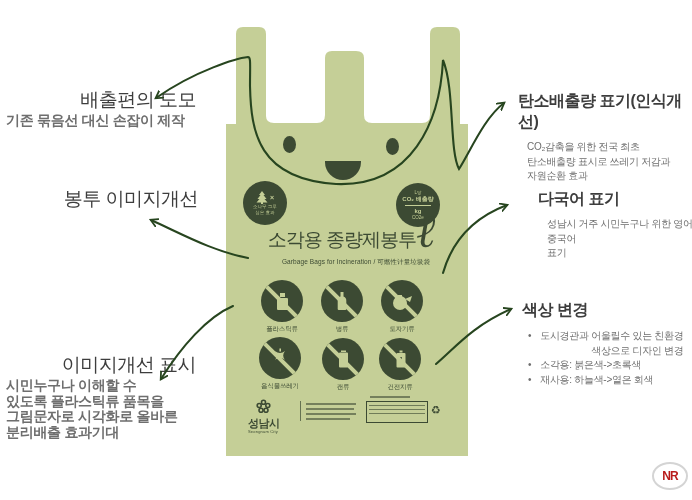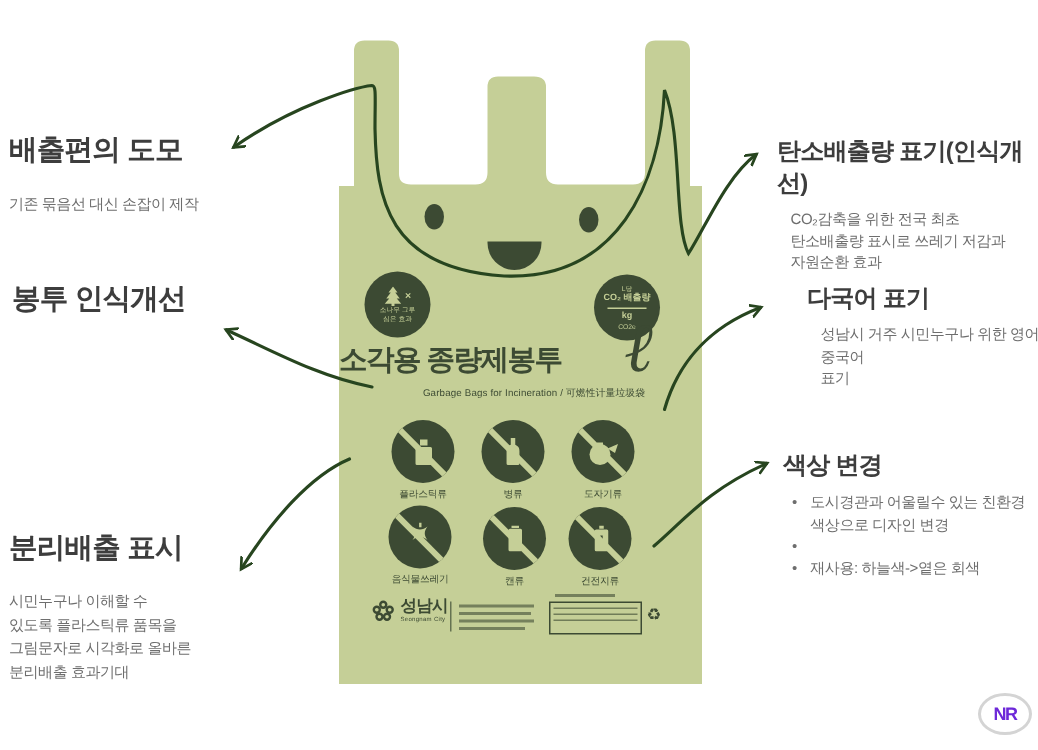--- a/index.html
+++ b/index.html
@@ -1,62 +1,62 @@
 <!DOCTYPE html>
 <html><head>
 <meta charset="utf-8">
 <style>
   html,body{margin:0;padding:0;background:#ffffff;}
   #canvas{position:relative;width:692px;height:500px;background:#ffffff;overflow:hidden;
           font-family:"Liberation Sans","DejaVu Sans",sans-serif;}
 
   
   .ann{position:absolute;}
-  .ann .t-left{font-size:19px;font-weight:bold;color:#3d3d3d;letter-spacing:-0.5px;}
+  .ann .t-left{font-size:19px;font-weight:normal;color:#3d3d3d;letter-spacing:-0.5px;text-align:right;}
   .ann .t-right{font-size:16px;font-weight:bold;color:#3d3d3d;letter-spacing:-0.5px;}
-  .ann .b{margin-top:16px;font-size:10px;line-height:15.5px;color:#6e6e6e;white-space:pre-line;letter-spacing:-0.3px;}
+  .ann .b{margin-top:0;font-size:14px;line-height:15.5px;color:#6e6e6e;white-space:pre-line;letter-spacing:-0.3px;font-weight:bold;}
   .ann .b-sm{margin-top:7px;font-size:10px;line-height:14.5px;color:#6e6e6e;white-space:pre-line;letter-spacing:-0.3px;margin-left:9px;}
   .bullets{margin-top:8px;margin-left:6px;}
   .bullet-row{display:flex;gap:9px;font-size:10px;line-height:14.5px;color:#6e6e6e;letter-spacing:-0.3px;}
   .bullet-row .dot{color:#6e6e6e;}
-  .bullet-row .bt{white-space:pre-line;}
+  .bullet-row .bt{white-space:pre-line;text-align:right;}
 
   
   #bag{position:absolute;left:226px;top:24px;width:242px;height:432px;}
   #bag-sil{position:absolute;left:0;top:0;}
   .bag-el{position:absolute;}
   .eye{width:13px;height:17px;border-radius:50%;background:#3c4a33;}
   .mouth{width:36px;height:19px;background:#3c4a33;border-radius:0 0 18px 18px;}
   .badge{width:44px;height:44px;border-radius:50%;background:#3c4a33;color:#c5cf97;
          display:flex;flex-direction:column;align-items:center;justify-content:center;text-align:center;overflow:hidden;}
   .badge .tiny{font-size:4.5px;line-height:5.5px;}
   .badge .main{font-size:6px;font-weight:bold;line-height:8px;}
   .badge .rule{width:26px;height:1px;background:#c5cf97;margin:1.5px 0;}
-  .bag-title{font-size:19px;font-weight:bold;color:#3c4a33;letter-spacing:-1px;text-align:left;}
+  .bag-title{font-size:19px;font-weight:normal;color:#3c4a33;letter-spacing:-1px;text-align:right;}
   .bag-sub{font-size:6.5px;color:#3c4a33;text-align:center;letter-spacing:0.1px;}
   .liter{font-family:"DejaVu Serif",serif;font-style:italic;font-size:46px;color:#3c4a33;line-height:46px;}
   .picto{position:absolute;width:42px;height:42px;border-radius:50%;background:#3c4a33;overflow:hidden;
          display:flex;align-items:center;justify-content:center;}
   .picto .slash{position:absolute;left:19px;top:-4px;width:4px;height:52px;background:#c5cf97;transform:rotate(-45deg);}
   .plabel{position:absolute;width:60px;text-align:center;font-size:6.5px;color:#3c4a33;letter-spacing:-0.2px;}
   .footer-line{position:absolute;height:1.5px;background:#5a6648;opacity:0.75;}
   .fbox{position:absolute;border:1px solid #3c4a33;background:transparent;}
   .fbox .fl{height:1px;background:#5a6648;opacity:0.8;margin:3px 2px 0 2px;}
   .city{font-size:11px;font-weight:bold;color:#3c4a33;letter-spacing:-0.5px;line-height:11px;}
   .city-en{font-size:4px;color:#3c4a33;letter-spacing:0.2px;}
   .recycle{font-size:11px;color:#3c4a33;line-height:11px;}
 
   
   #arrows{position:absolute;left:0;top:0;pointer-events:none;}
 
   
   #watermark{position:absolute;right:4px;bottom:10px;display:flex;align-items:center;gap:10px;}
   .wm-oval{width:32px;height:24px;border:2.5px solid #d4d4d4;border-radius:50%;
            display:flex;align-items:center;justify-content:center;
-           font-size:12px;font-weight:bold;color:#6d28d9;letter-spacing:-1px;}
+           font-size:12px;font-weight:bold;color:#b91c1c;letter-spacing:-1px;}
   .wm-text{font-size:37px;font-weight:bold;color:#d8d8d8;letter-spacing:2px;}
 </style>
 </head>
 <body>
 
 <div id="canvas">
 
   <div id="bag">
     <svg id="bag-sil" width="242" height="432" viewBox="0 0 242 432">
       <path fill="#c5cf97" d="M 0,432 L 0,100 L 10,100 L 10,10 Q 10,3 17,3 L 33,3 Q 40,3 40,10 L 40,92 Q 40,99 48,99
@@ -130,21 +130,21 @@
       <svg width="24" height="24" viewBox="0 0 24 24">
         <path fill="#c5cf97" d="M9.5 6 h7 a1 1 0 0 1 1 1 v12.5 a1 1 0 0 1 -1 1 h-7 a1 1 0 0 1 -1 -1 v-12.5 a1 1 0 0 1 1 -1 z M11.5 3.5 h3 v2 h-3 z"></path>
         <rect x="12.2" y="10" width="1.6" height="5" fill="#3c4a33"></rect>
       </svg>
       <div class="slash"></div>
     </div>
     <div class="plabel" style="left:24px;top:358px;">음식물쓰레기</div>
     <div class="plabel" style="left:87px;top:359px;">캔류</div>
     <div class="plabel" style="left:144px;top:359px;">건전지류</div>
 
-    <div class="bag-el" style="left:22px;top:375px;display:flex;align-items:center;gap:4px;">
+    <div class="bag-el" style="left:22px;top:375px;display:flex;align-items:center;gap:4px;flex-direction:column;">
       <svg width="15" height="15" viewBox="0 0 15 15">
         <g fill="none" stroke="#3c4a33" stroke-width="1.6">
           <circle cx="7.5" cy="3.2" r="2"></circle>
             <circle cx="3.2" cy="6.5" r="2"></circle>
             <circle cx="11.8" cy="6.5" r="2"></circle>
           <circle cx="5" cy="11.2" r="2"></circle>
             <circle cx="10" cy="11.2" r="2"></circle>
         </g>
       </svg>
       <div>
@@ -164,24 +164,24 @@
       <div class="fl"></div>
     </div>
     <div class="bag-el recycle" style="left:205px;top:381px;">♻</div>
   </div>
 
   <div class="ann" style="left:6px;top:87px;width:190px;">
     <div class="t-left">배출편의 도모</div>
     <div class="b">기존 묶음선 대신 손잡이 제작</div>
   </div>
   <div class="ann" style="left:8px;top:186px;width:190px;">
-    <div class="t-left">봉투 인식개선</div>
+    <div class="t-left">봉투 이미지개선</div>
   </div>
   <div class="ann" style="left:6px;top:352px;width:190px;">
-    <div class="t-left">분리배출 표시</div>
+    <div class="t-left">이미지개선 표시</div>
     <div class="b">시민누구나 이해할 수
 있도록 플라스틱류 품목을
 그림문자로 시각화로 올바른
 분리배출 효과기대</div>
   </div>
 
   <div class="ann" style="left:518px;top:91px;width:176px;">
     <div class="t-right">탄소배출량 표기(인식개선)</div>
     <div class="b-sm">CO₂감축을 위한 전국 최초
 탄소배출량 표시로 쓰레기 저감과
@@ -195,20 +195,21 @@
   <div class="ann" style="left:522px;top:300px;width:170px;">
     <div class="t-right">색상 변경</div>
     <div class="bullets">
       <div class="bullet-row">
         <span class="dot">•</span>
         <span class="bt">도시경관과 어울릴수 있는 친환경
 색상으로 디자인 변경</span>
       </div>
       <div class="bullet-row">
         <span class="dot">•</span>
+        <span class="bt">소각용: 붉은색-&gt;초록색</span>
       </div>
       <div class="bullet-row">
         <span class="dot">•</span>
         <span class="bt">재사용: 하늘색-&gt;옅은 회색</span>
       </div>
     </div>
   </div>
 
   <svg id="arrows" width="692" height="500" viewBox="0 0 692 500">
     <defs>

